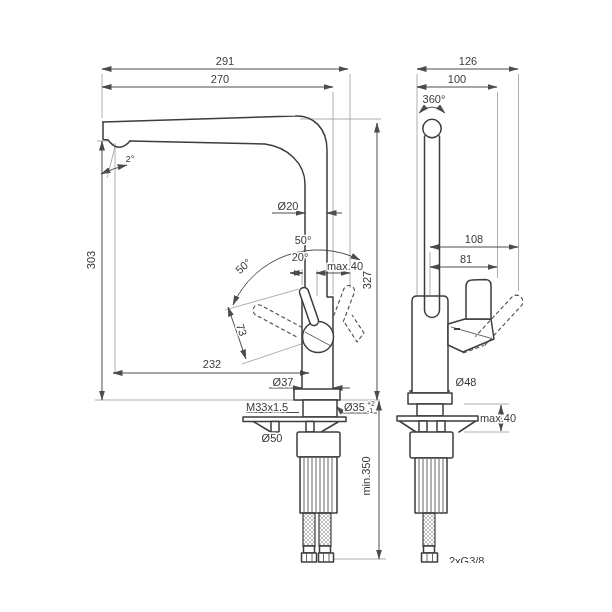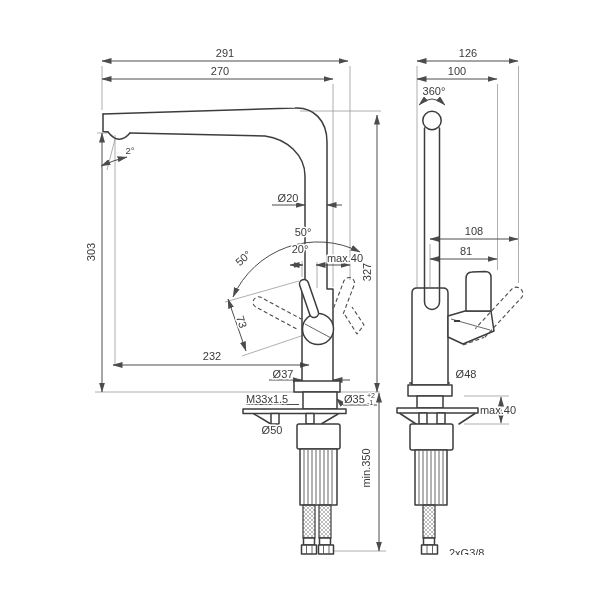--- a/index.html
+++ b/index.html
@@ -1,16 +1,16 @@
 <!DOCTYPE html>
 <html><head>
 <meta charset="utf-8">
 <style>
   html,body{margin:0;padding:0;background:#ffffff;}
-  .stage{width:612px;height:555px;background:#ffffff;position:relative;font-family:"Liberation Sans", sans-serif;}
+  .stage{width:612px;height:555px;background:#ffffff;position:relative;font-family:"Liberation Sans", sans-serif;margin-top:8px;}
   svg{display:block;}
   text{font-family:"Liberation Sans", sans-serif;fill:#3a3a3a;font-size:11px;
        paint-order:stroke;stroke:#ffffff;stroke-width:3px;stroke-linejoin:round;}
   text.small{font-size:9.5px;}
   text.tol{font-size:7px;stroke-width:2px;}
   .obj{stroke:#3d3d3d;stroke-width:1.5;fill:none;stroke-linejoin:round;stroke-linecap:round;}
   .objf{stroke:#3d3d3d;stroke-width:1.5;fill:#ffffff;stroke-linejoin:round;}
   .thin{stroke:#555555;stroke-width:0.9;fill:none;}
   .dim{stroke:#4c4c4c;stroke-width:1;fill:none;}
   .ext{stroke:#9a9a9a;stroke-width:0.8;fill:none;}

